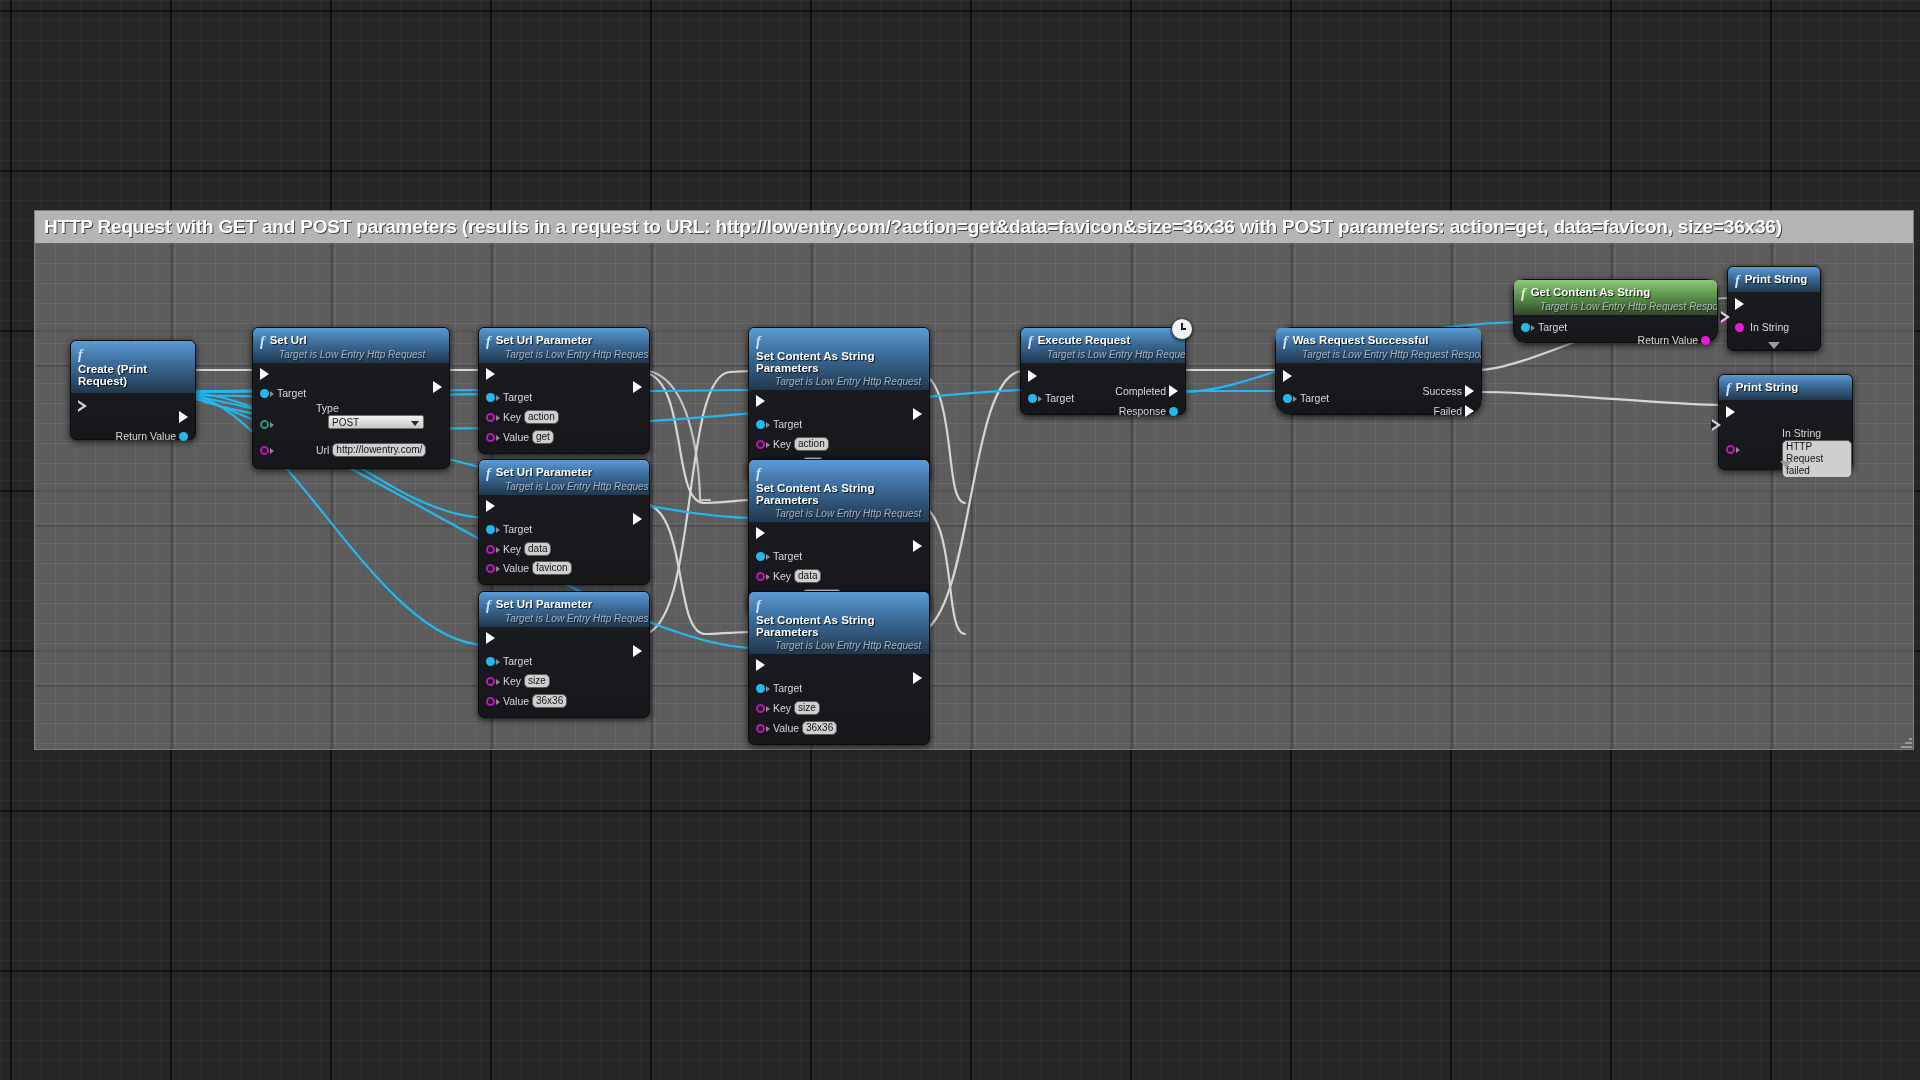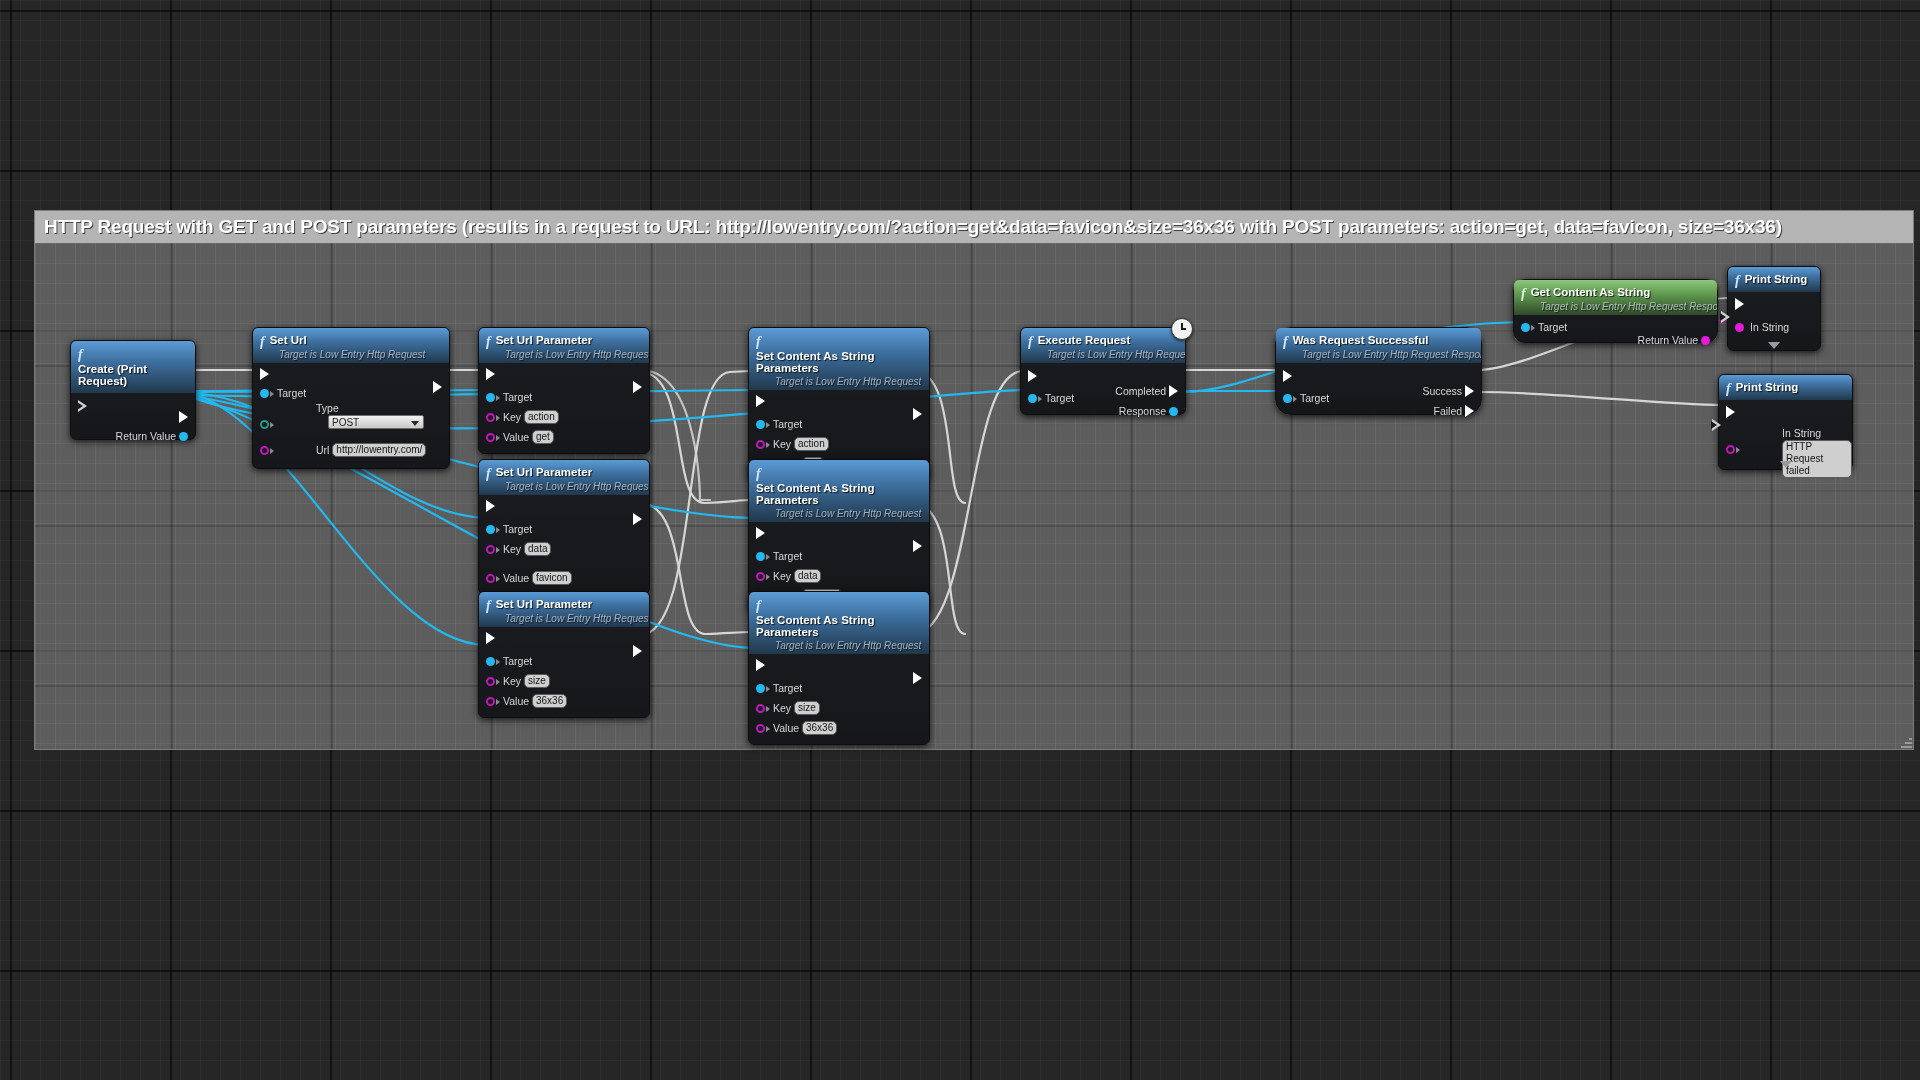--- a/index.html
+++ b/index.html
@@ -244,21 +244,21 @@
       </div>
       <div class="row" style="margin-top:4px">
         <span class="lft"><span class="pin obj"></span><span class="arrow"></span></span>
         <span class="lbl" style="margin-left:24px">Target</span>
       </div>
       <div class="row" style="margin-top:3px">
         <span class="lft"><span class="pin strh"></span><span class="arrow"></span></span>
         <span class="lbl" style="margin-left:24px">Key</span>
         <span class="txtbox">data</span>
       </div>
-      <div class="row" style="margin-top:12px">
+      <div class="row" style="margin-top:2px">
         <span class="lft"><span class="pin strh"></span><span class="arrow"></span></span>
         <span class="lbl" style="margin-left:24px">Value</span>
         <span class="txtbox">favicon</span>
       </div>
     </div>
   </div>
 
   <div class="node" style="left:478px;top:591px;width:170px;">
     <div class="hdr fn">
       <span class="fx">f</span><span class="ttl">Set Url Parameter</span>

